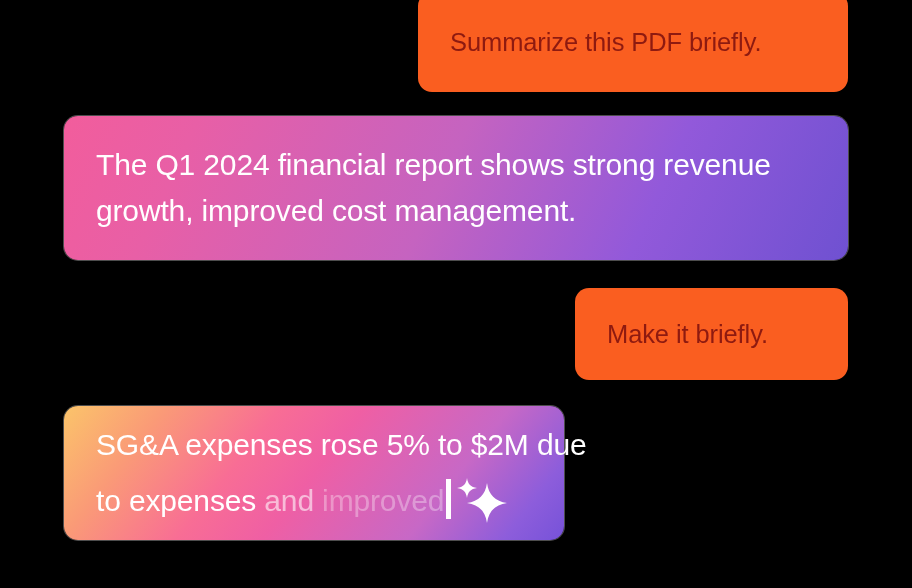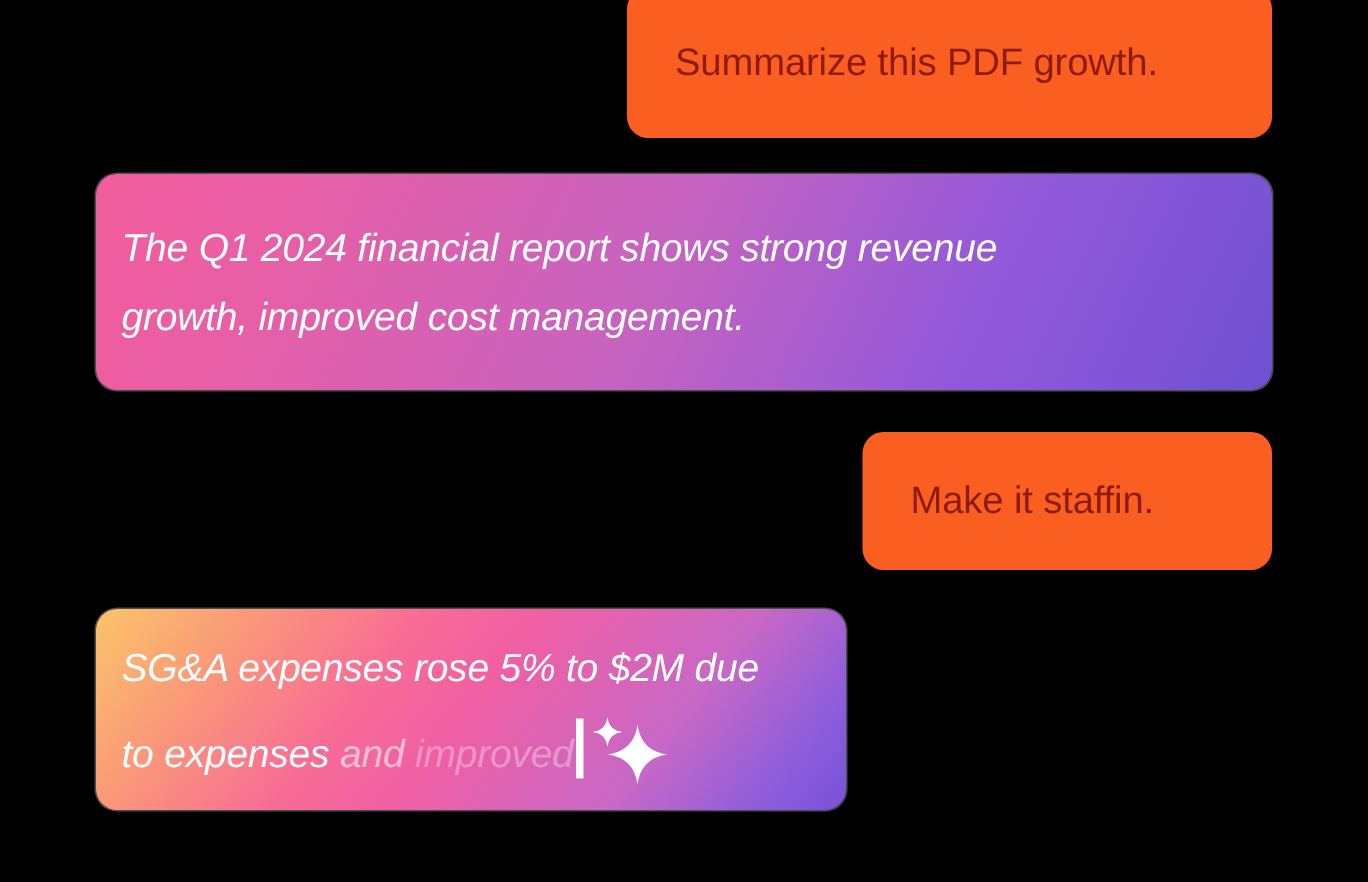--- a/index.html
+++ b/index.html
@@ -41,26 +41,25 @@
     letter-spacing: -0.1px;
     padding: 0 32px;
   }
   .bubble.user .line {
     white-space: nowrap;
   }
 
   
   .bubble.assistant {
     color: #ffffff;
-    font-size: 26px;
+    font-size: 30px;
     line-height: 46px;
     letter-spacing: -0.15px;
-    padding: 24px 17px;
+    padding: 24px 32px;
     box-shadow: 0 0 0 1px rgba(255, 255, 255, 0.30);
-    font-style: italic;
   }
 
   #assistant-bubble-1 {
     background: linear-gradient(115deg,
                 #f25d9c 0%,
                 #e85fa6 16%,
                 #c563c0 48%,
                 #9259da 74%,
                 #6f51d1 100%);
   }
@@ -115,30 +114,30 @@
   }
   .sparkle-small { left: 4px;  top: 0px;  }
   .sparkle-big   { left: 14px; top: 5px;  }
 </style>
 </head>
 <body>
 
 <div id="chat-surface">
 
   <div class="bubble user" id="user-bubble-1" style="left:418px; top:-8px; width:430px; height:100px;">
-    <span class="line">Summarize this PDF growth.</span>
+    <span class="line">Summarize this PDF briefly.</span>
   </div>
 
   <div class="bubble assistant" id="assistant-bubble-1" style="left:64px; top:116px; width:784px; height:144px;">
     <span class="line">The Q1 2024 financial report shows strong revenue</span>
     <span class="line">growth, improved cost management.</span>
   </div>
 
   <div class="bubble user" id="user-bubble-2" style="left:575px; top:288px; width:273px; height:92px;">
-    <span class="line">Make it staffin.</span>
+    <span class="line">Make it briefly.</span>
   </div>
 
   <div class="bubble assistant" id="assistant-bubble-2" style="left:64px; top:406px; width:500px; height:134px;">
 
     <span class="line">SG&amp;A expenses rose 5% to $2M due</span>
 
     <span class="line">
       <span class="tok-full">to expenses</span><span class="tok-mid"> and</span><span class="tok-faint"> improved</span><span class="stream-tail">
         <span class="caret"></span>
         <span class="sparkle-cluster">

